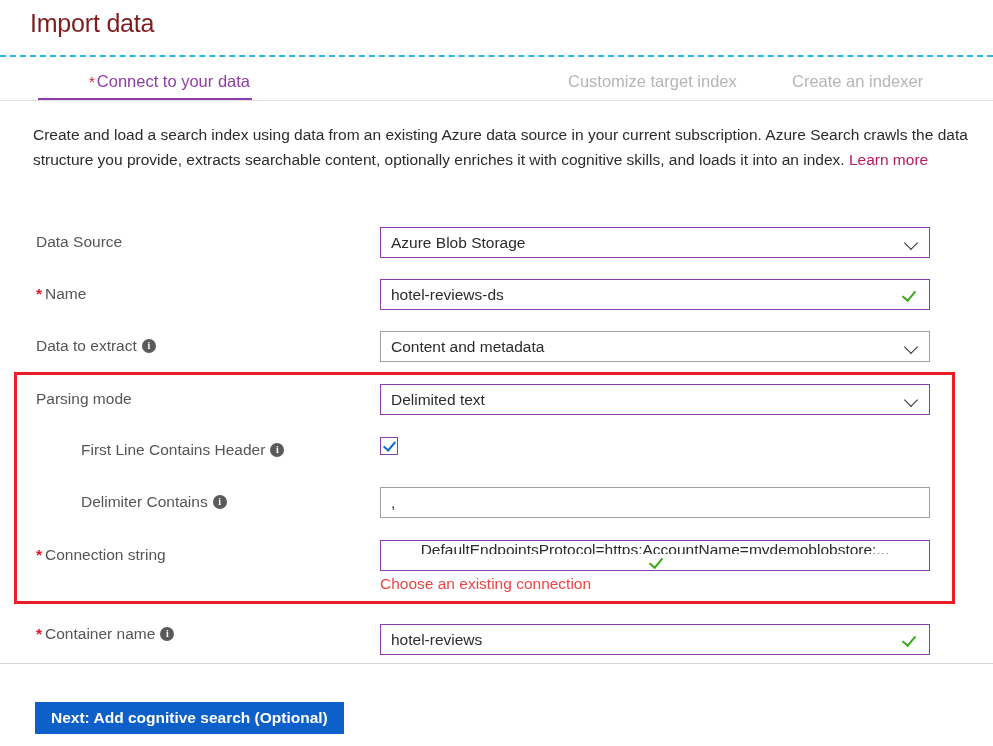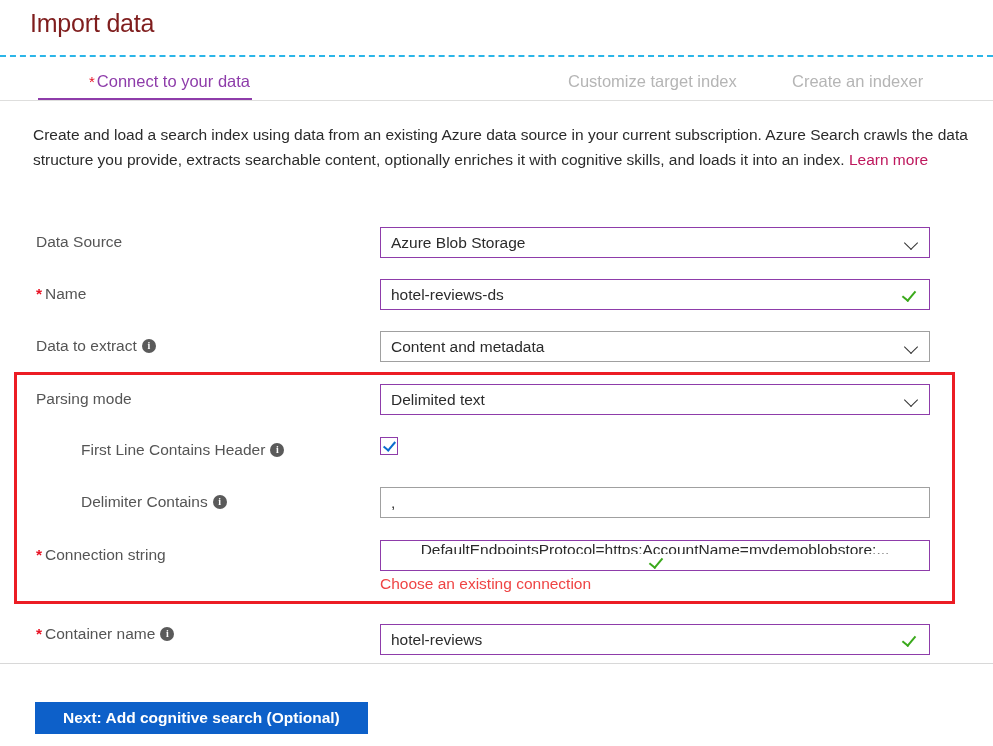--- a/index.html
+++ b/index.html
@@ -246,21 +246,21 @@
     top: 663px;
     width: 993px;
     height: 1px;
     background: #d8d8d8;
   }
   .next-button {
     position: absolute;
     left: 35px;
     top: 702px;
     height: 32px;
-    padding: 0 28px;
+    padding: 0 16px;
     background: #0d60c9;
     color: #ffffff;
     font-size: 15.5px;
     font-weight: 700;
     border: none;
     display: flex;
     align-items: center;
     justify-content: center;
     white-space: nowrap;
     font-family: "Liberation Sans", sans-serif;

